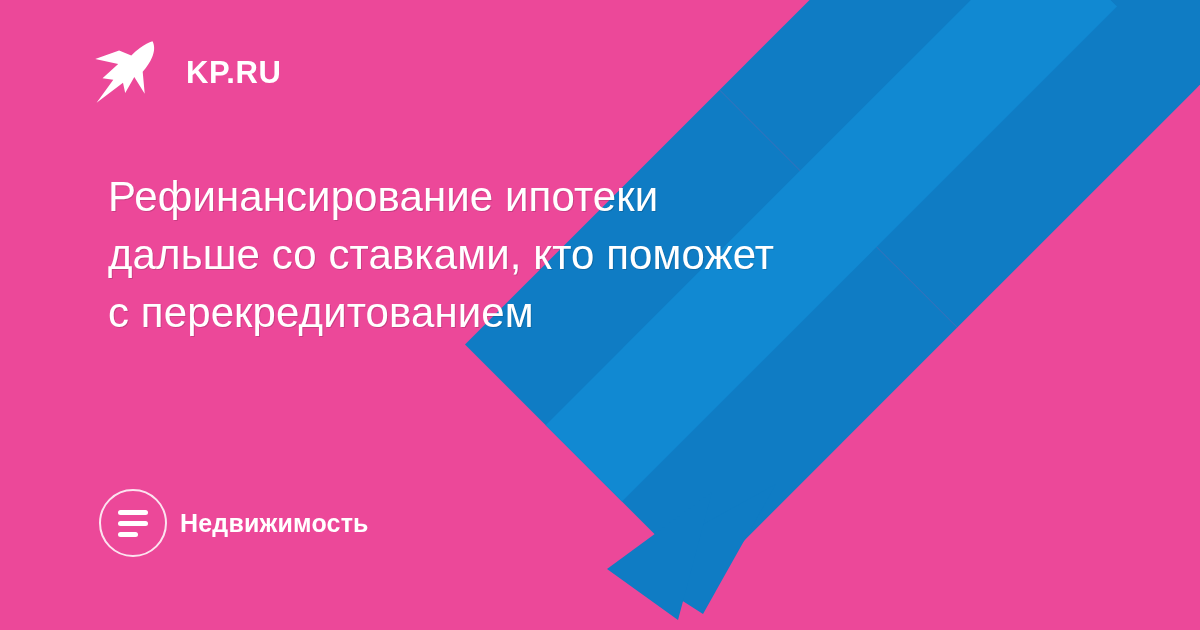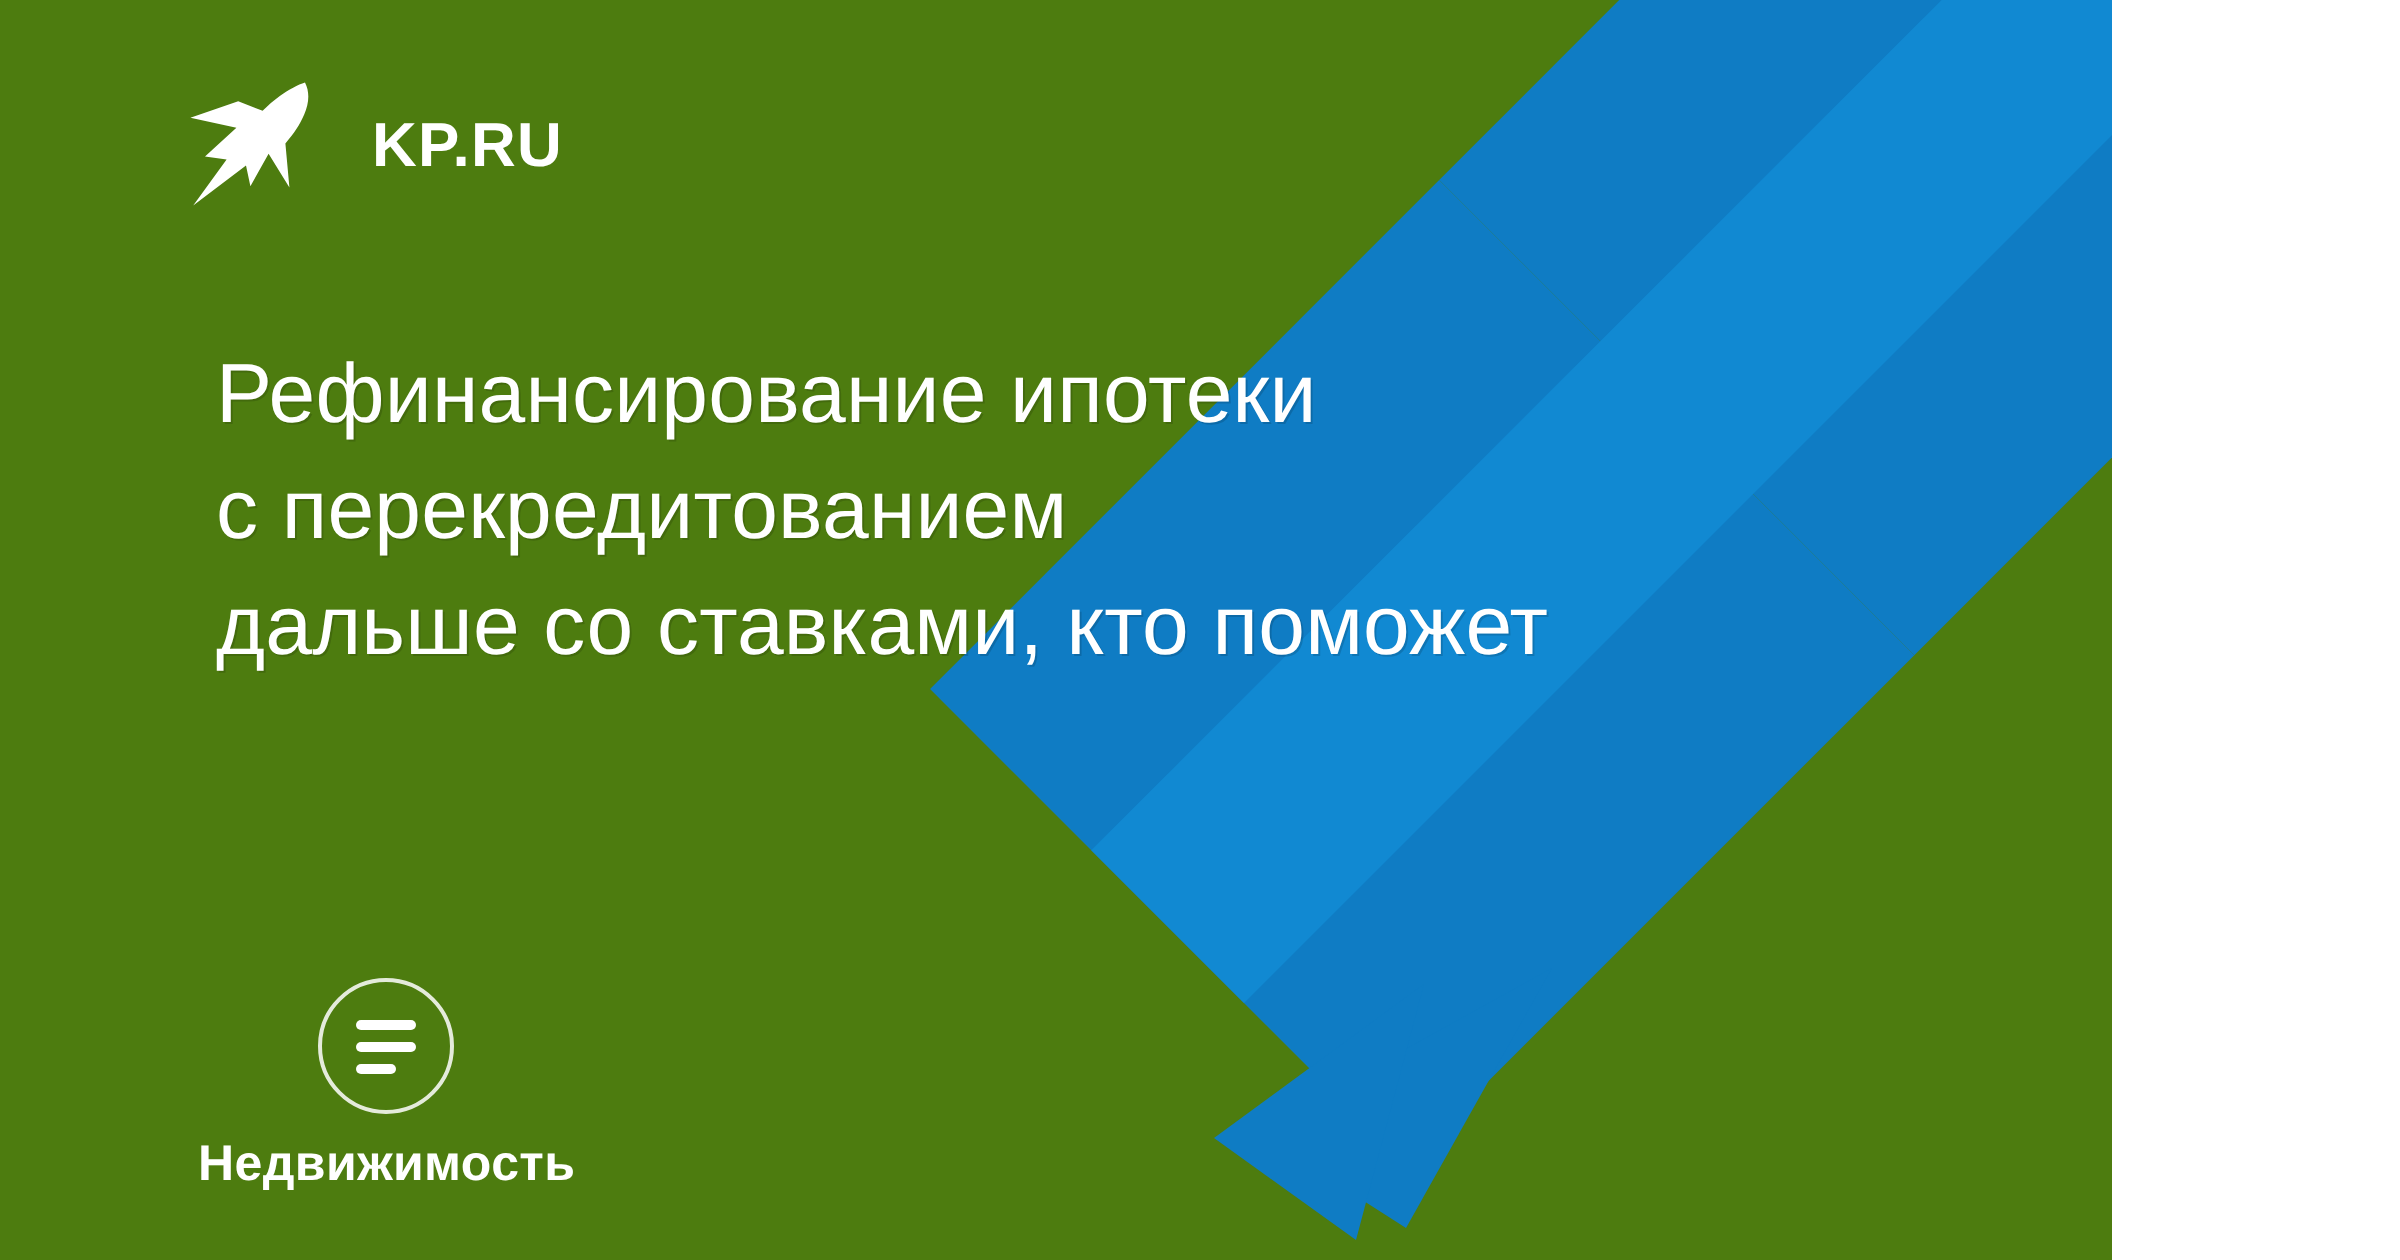--- a/index.html
+++ b/index.html
@@ -4,24 +4,24 @@
 <title>KP.RU social card</title>
 <style>
   html, body {
     margin: 0;
     padding: 0;
     background: #ffffff;
   }
 
   .card {
     position: relative;
-    width: 1056px;
+    width: 1200px;
     height: 630px;
     overflow: hidden;
-    background: #4d7c0f;
+    background: #ec4899;
     font-family: "Liberation Sans", "DejaVu Sans", sans-serif;
     -webkit-font-smoothing: antialiased;
   }
 
   
   .watermark {
     position: absolute;
     inset: 0;
     width: 1200px;
     height: 630px;
@@ -78,21 +78,20 @@
 
   
   .category {
     position: absolute;
     left: 99px;
     top: 489px;
     display: flex;
     align-items: center;
     gap: 13px;
     height: 68px;
-    flex-direction: column;
   }
 
   .category-circle {
     width: 68px;
     height: 68px;
     border-radius: 50%;
     border: 2px solid rgba(255, 255, 255, 0.85);
     box-sizing: border-box;
     display: flex;
     align-items: center;
@@ -164,22 +163,22 @@
       <path fill="#ffffff" d="M60.5 3.2c-3.4 1.0-8.2 3.6-12.6 6.8-3.0 2.2-6.0 4.8-8.6 7.4
                L27.1 12.6 3.2 20.9l23.0 5.0L10.5 40.2l10.8 1.6L4.6 64.8
                l26.4-20.0 2.2 10.3 9.1-16.2 10.4 16.9-2.0-22.1
                c4.1-4.6 7.4-9.6 9.4-14.4 2.4-5.7 2.9-11.2 0.4-16.1z"></path>
     </svg>
     <span class="brand-name">KP.RU</span>
   </div>
 
   <h1 class="headline">
     <span class="headline-line">Рефинансирование ипотеки</span>
+    <span class="headline-line">дальше со ставками, кто поможет</span>
     <span class="headline-line">с перекредитованием</span>
-    <span class="headline-line">дальше со ставками, кто поможет</span>
   </h1>
 
   <div class="category">
     <div class="category-circle">
       <span class="menu-icon">
         <i></i>
         <i></i>
         <i></i>
       </span>
     </div>

